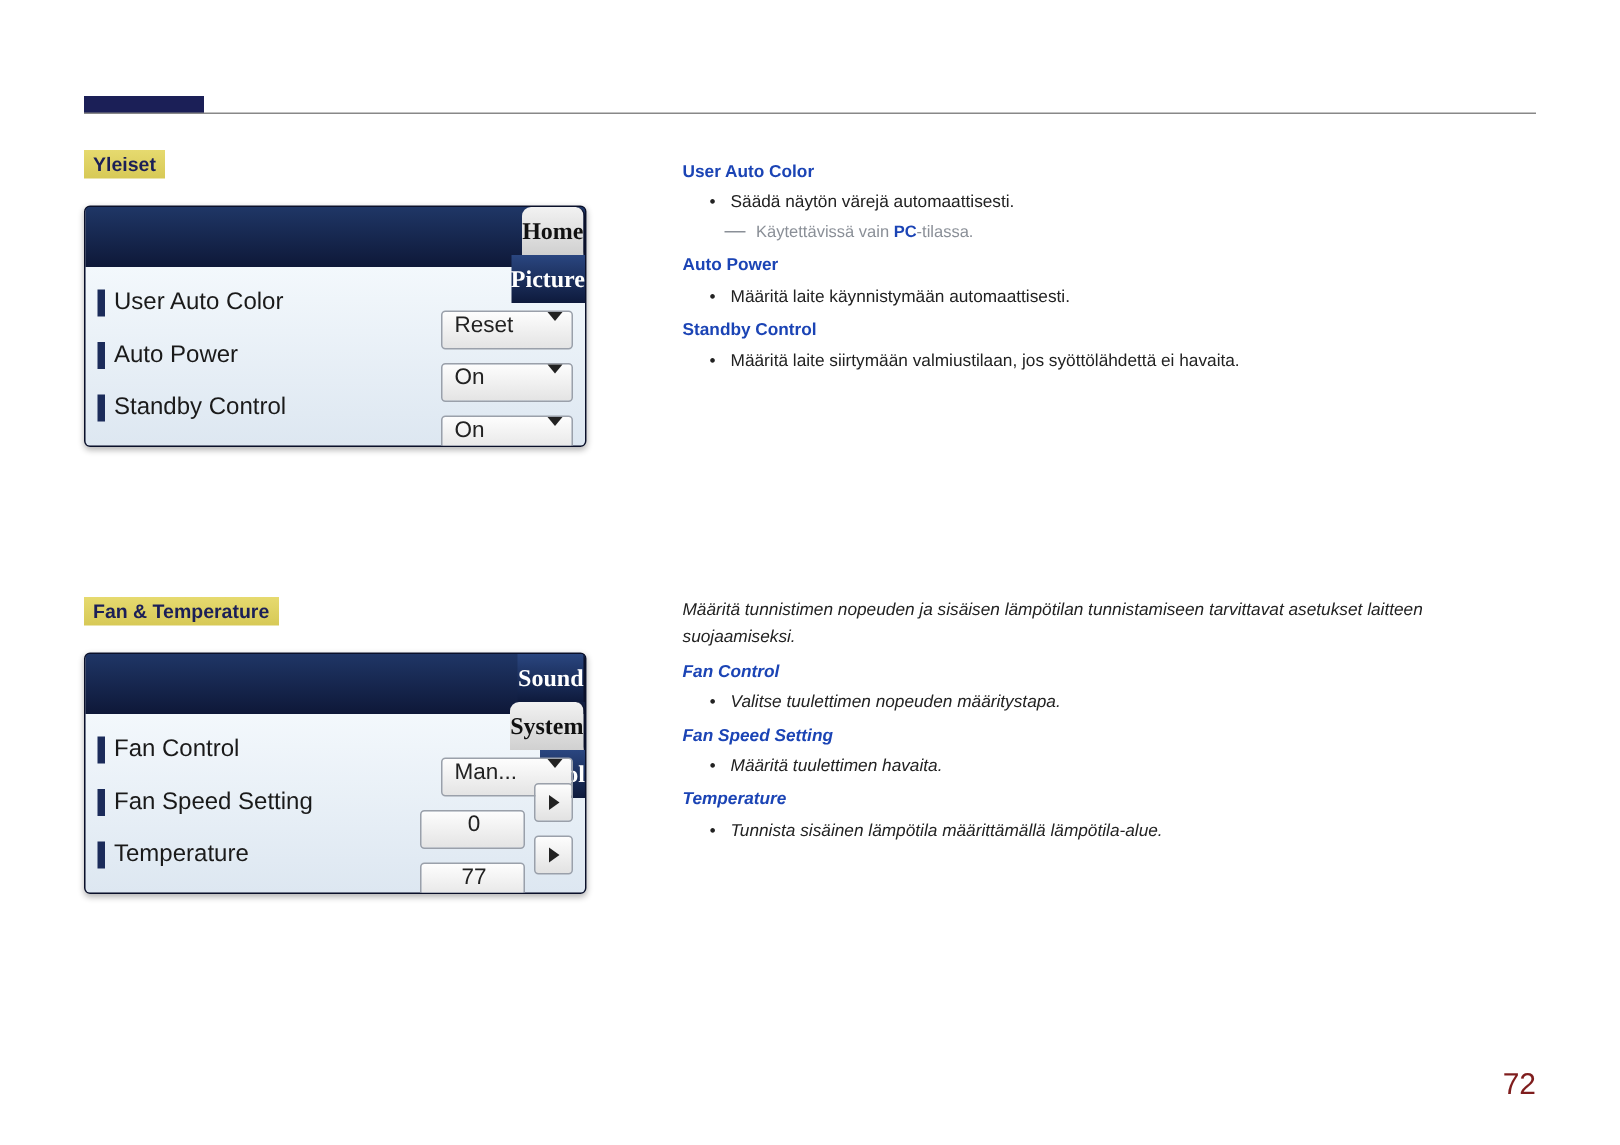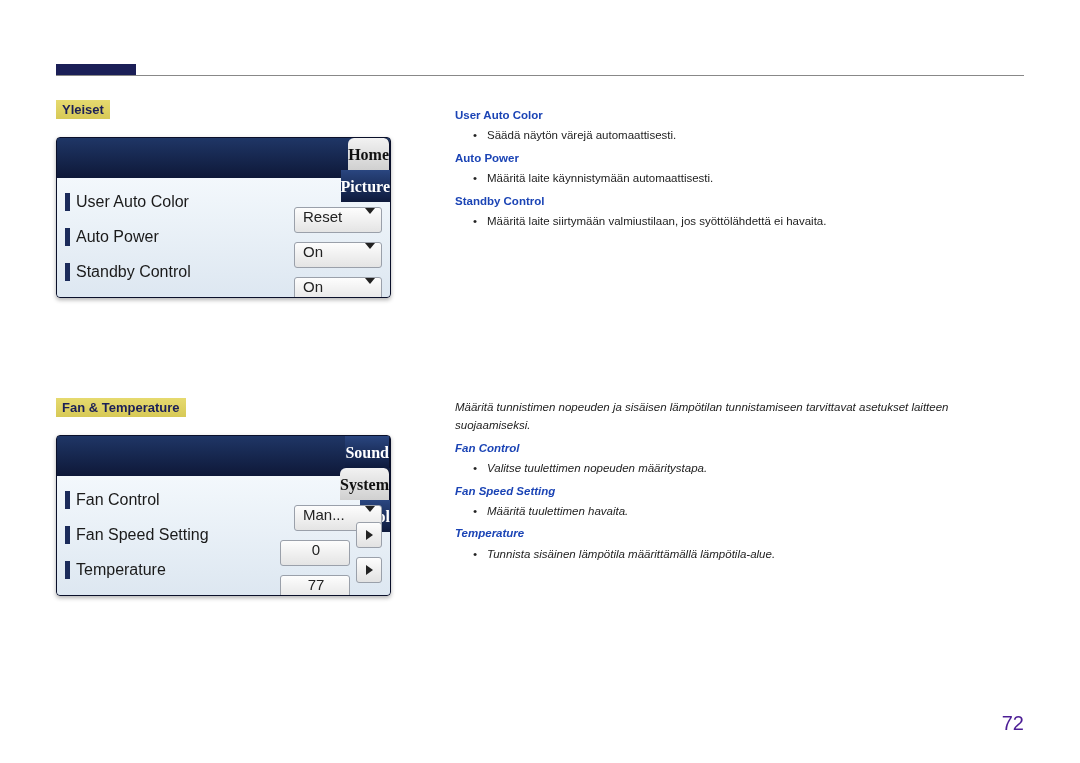--- a/index.html
+++ b/index.html
@@ -171,21 +171,21 @@
     border-top: 1px solid #8a8f97;
     vertical-align: middle;
     margin-right: 4px;
   }
   .pc { color: #1b44b5; font-weight: bold; }
   .page-num {
     position: absolute;
     right: 56px;
     bottom: 28px;
     font-size: 20px;
-    color: #4c1d95;
+    color: #7f1d1d;
     font-family: Arial, sans-serif;
   }
   .right-section2 {
     position: absolute;
     top: 398px;
     left: 455px;
     width: 560px;
     font-size: 11.5px;
     line-height: 1.6;
     font-style: italic;
@@ -237,20 +237,24 @@
       </div>
     </div>
   </div>
 </div>
 
 <div class="right-col">
   <div class="right-h">User Auto Color</div>
   <div class="bullet">
       <span>Säädä näytön värejä automaattisesti.</span>
     </div>
+  <div class="note">
+    <span class="note-dash"></span>
+    <span>Käytettävissä vain </span><span class="pc">PC</span><span>-tilassa.</span>
+  </div>
   <div class="right-h">Auto Power</div>
   <div class="bullet">
       <span>Määritä laite käynnistymään automaattisesti.</span>
     </div>
   <div class="right-h">Standby Control</div>
   <div class="bullet">
       <span>Määritä laite siirtymään valmiustilaan, jos syöttölähdettä ei havaita.</span>
     </div>
 </div>
 

